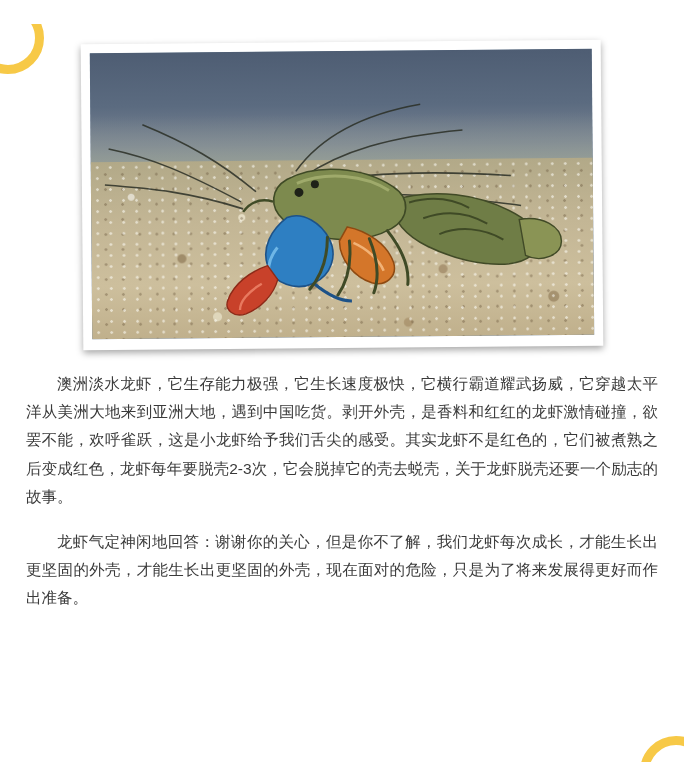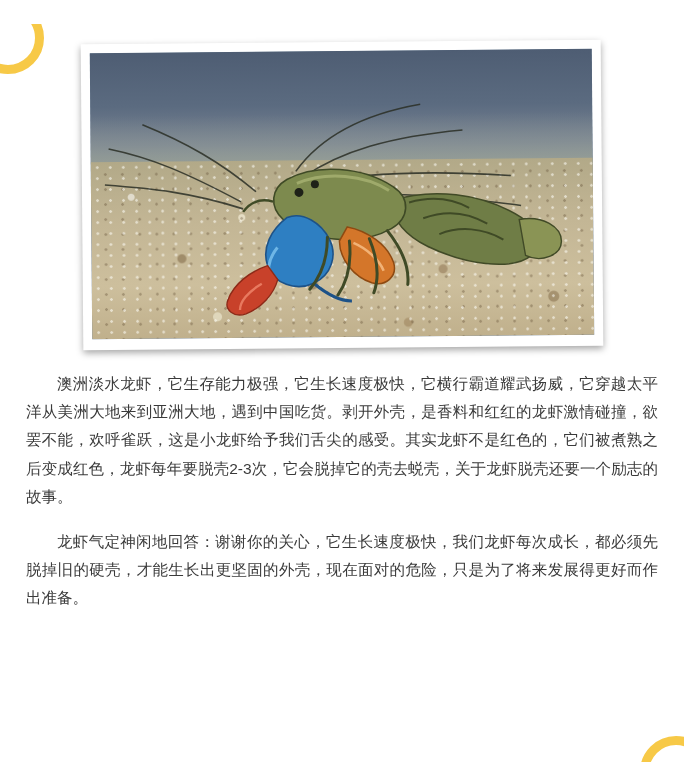--- a/index.html
+++ b/index.html
@@ -207,17 +207,17 @@
               <path d="M278 188 C 286 208, 288 226, 282 242"></path>
               <path d="M296 180 C 310 198, 318 216, 316 234"></path>
             </g>
           </svg>
         </div>
       </div>
     </div>
 
     <div class="article">
       <p>澳洲淡水龙虾，它生存能力极强，它生长速度极快，它横行霸道耀武扬威，它穿越太平洋从美洲大地来到亚洲大地，遇到中国吃货。剥开外壳，是香料和红红的龙虾激情碰撞，欲罢不能，欢呼雀跃，这是小龙虾给予我们舌尖的感受。其实龙虾不是红色的，它们被煮熟之后变成红色，龙虾每年要脱壳2-3次，它会脱掉它的壳去蜕壳，关于龙虾脱壳还要一个励志的故事。</p>
-      <p>龙虾气定神闲地回答：谢谢你的关心，它生长速度极快，我们龙虾每次成长，都必须先脱掉旧的硬壳，才能生长出更坚固的外壳，现在面对的危险，只是为了将来发展得更好而作出准备。</p>
+      <p>龙虾气定神闲地回答：谢谢你的关心，但是你不了解，我们龙虾每次成长，才能生长出更坚固的外壳，才能生长出更坚固的外壳，现在面对的危险，只是为了将来发展得更好而作出准备。</p>
     </div>
 
   </div>
 </div>
 
 </body></html>

